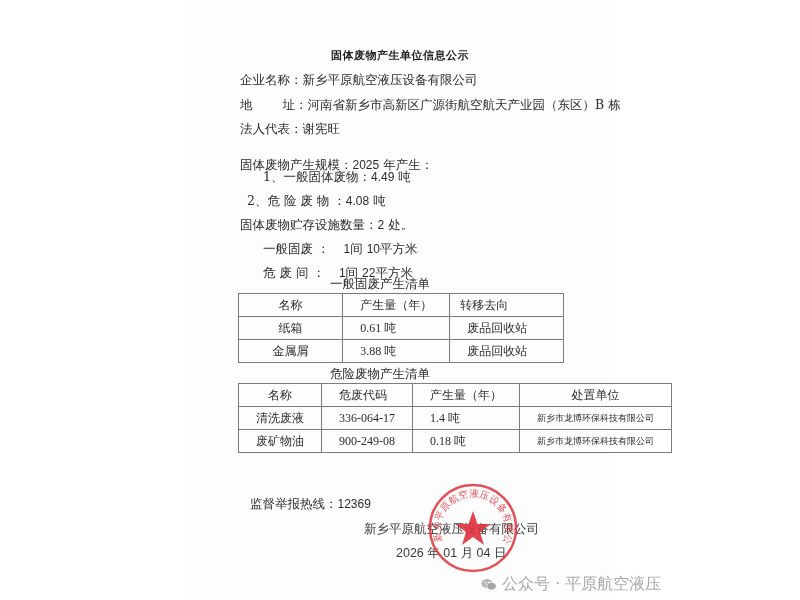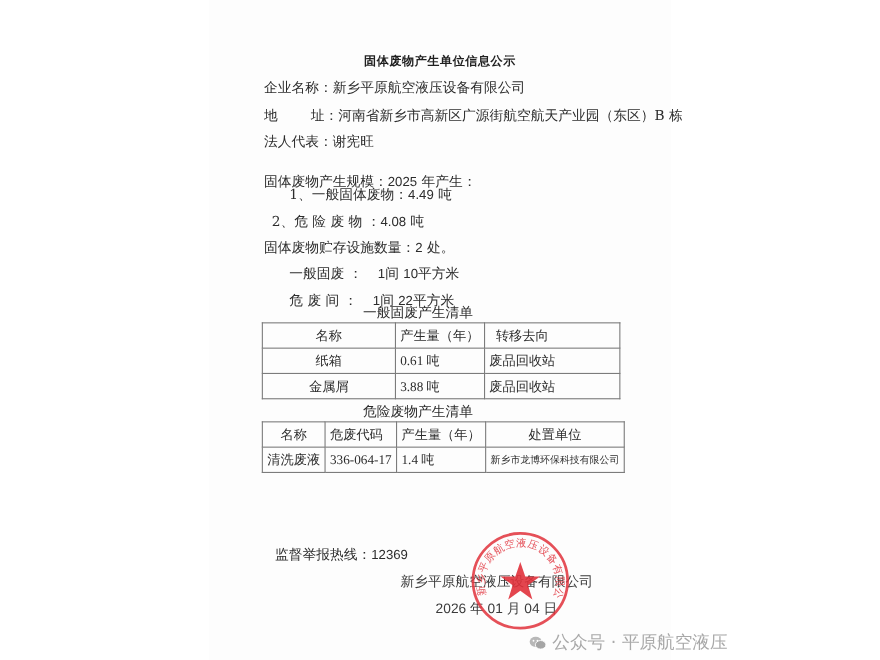--- a/index.html
+++ b/index.html
@@ -12,21 +12,21 @@
   .paper {
     position: absolute; left: 190px; top: 0; width: 420px; height: 600px;
     background: #fdfdfd;
   }
   .abs { position: absolute; white-space: nowrap; }
   .title { left: 0; width: 800px; text-align: center; top: 48px; font-size: 11px; font-weight: bold; color: #1f1f1f; letter-spacing: 0.5px; }
   .line { font-size: 12.5px; color: #2c2c2c; }
   .num { font-family: "Liberation Sans", "DejaVu Sans", sans-serif; font-size: 12px; }
   .subtitle { font-size: 12.5px; left: 0; width: 800px; text-align: center; }
   table.t { position: absolute; border-collapse: collapse; font-size: 12px; color: #2c2c2c; }
-  table.t td { border: 1px solid #7c7c7c; padding: 0 4px; height: 22px; white-space: nowrap; }
+  table.t td { border: 1px solid #7c7c7c; padding: 0 17px; height: 22px; white-space: nowrap; }
   table.t td.c { text-align: center; }
   table.t td.l { text-align: left; font-family: Liberation Serif, serif; }
   table.t td.sm { font-size: 9px; text-align: center; }
   .n { font-family: "Liberation Sans", "DejaVu Sans", sans-serif; }
   .stamp {
     position: absolute; left: 428px; top: 483px; width: 90px; height: 90px;
   }
   .sig { font-size: 12.5px; color: #3a3a3a; }
   .watermark { color: #a9a9a9; font-family: "DejaVu Sans", sans-serif; font-size: 16px; }
 </style>
@@ -119,20 +119,26 @@
     <td class="l">危废代码</td>
     <td class="l">产生量（年）</td>
     <td class="c">处置单位</td>
   </tr>
   <tr>
     <td class="c">清洗废液</td>
     <td class="l n">336-064-17</td>
     <td class="l n">1.4 吨</td>
     <td class="sm">新乡市龙博环保科技有限公司</td>
   </tr>
+  <tr>
+    <td class="c">废矿物油</td>
+    <td class="l n">900-249-08</td>
+    <td class="l n">0.18 吨</td>
+    <td class="sm">新乡市龙博环保科技有限公司</td>
+  </tr>
 </tbody>
   </table>
 
 <div class="abs line" style="left:250px; top:496px;">
   <span>监督举报热线：</span><span class="num">12369</span>
 </div>
 
 <div class="abs sig" style="left:364px; top:521px;">新乡平原航空液压设备有限公司</div>
 <div class="abs sig num" style="left:396px; top:545px;text-align:right;">2026 年 01 月 04 日</div>
 

